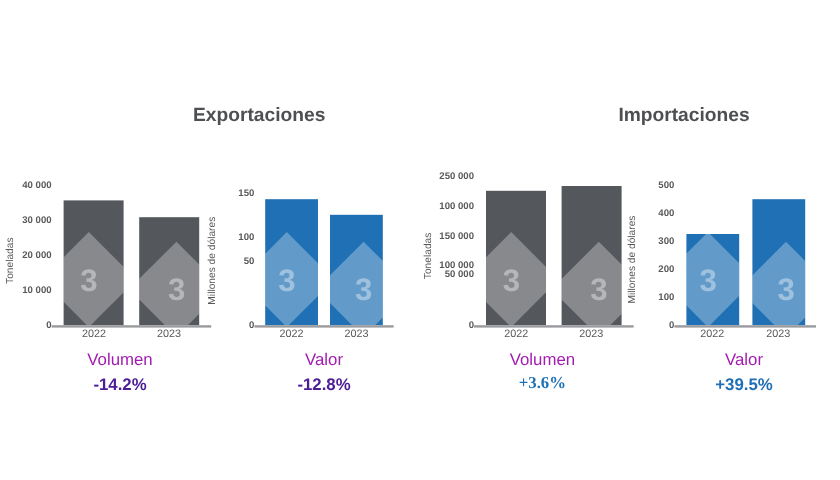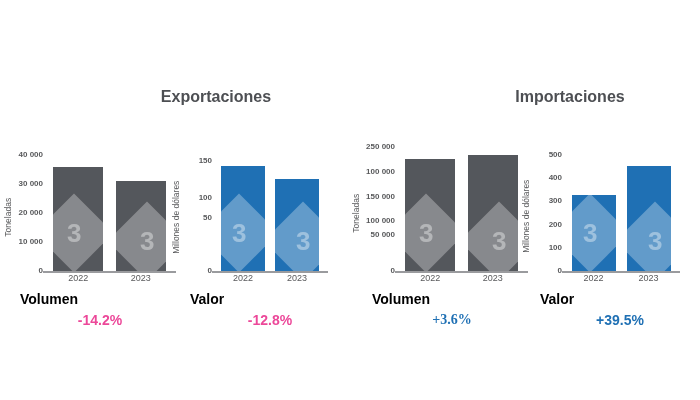--- a/index.html
+++ b/index.html
@@ -107,34 +107,34 @@
     font-size: 9px;
     color: #58595b;
     text-align: center;
     line-height: 1;
   }
 
   
   .cap-name {
     position: absolute;
     width: 100%;
+    text-align: center;
     font-size: 14px;
-    color: #000000;
-    line-height: 1;
-    font-weight: bold;
+    color: #a21caf;
+    line-height: 1;
   }
   .cap-pct {
     position: absolute;
     width: 100%;
     text-align: center;
     font-size: 14px;
     font-weight: bold;
     line-height: 1;
   }
-  .neg { color: #ec4899; }
+  .neg { color: #4c1d95; }
   .pos { color: #1f70b4; }
 
   .clip { overflow: hidden; position: absolute; inset: 0; }
 </style>
 </head>
 <body>
 
 <div class="section-title" id="title-exportaciones">Exportaciones</div>
 
 <div class="section-title" id="title-importaciones">Importaciones</div>
@@ -193,21 +193,21 @@
         <div class="xtick" style="left: 54px; width: 54px;">2023</div>
         <div class="axis-line"></div>
       </div>
       <div class="ytitle" style="left: 176px; top: 213px; width: 0px; text-align: center; display: flex; justify-content: center; align-items: center;">Millones de dólares</div>
       <div class="cap-name" style="left: 190px; width: 160px; top: 292px;">Valor</div>
       <div class="cap-pct neg" style="left: 190px; width: 160px; top: 313px;">-12.8%</div>
     </div>
     <div class="panel" style="left: 0px; top: 0px;">
       <div class="plot" style="position: absolute; left: 399px; top: 146px; width: 125px; height: 125px;">
         <div class="ytick" style="bottom: 0px; transform: translateY(50%);">0</div>
-        <div class="ytick" style="bottom: 36px; transform: translateY(50%);">50 000</div>
+        <div class="ytick" style="bottom: 42px; transform: translateY(50%);">50 000</div>
         <div class="ytick" style="bottom: 49.6032px; transform: translateY(50%);">100 000</div>
         <div class="ytick" style="bottom: 74.4048px; transform: translateY(50%);">150 000</div>
         <div class="ytick" style="bottom: 99.2063px; transform: translateY(50%);">100 000</div>
         <div class="ytick" style="bottom: 124.008px; transform: translateY(50%);">250 000</div>
         <div class="bar dark" style="left: 6.25px; width: 50px; height: 111.607px;">
           <div class="clip">
             <div class="wm" style="left: -7px; bottom: 10px;">
               <span>3</span>
             </div>
           </div>

